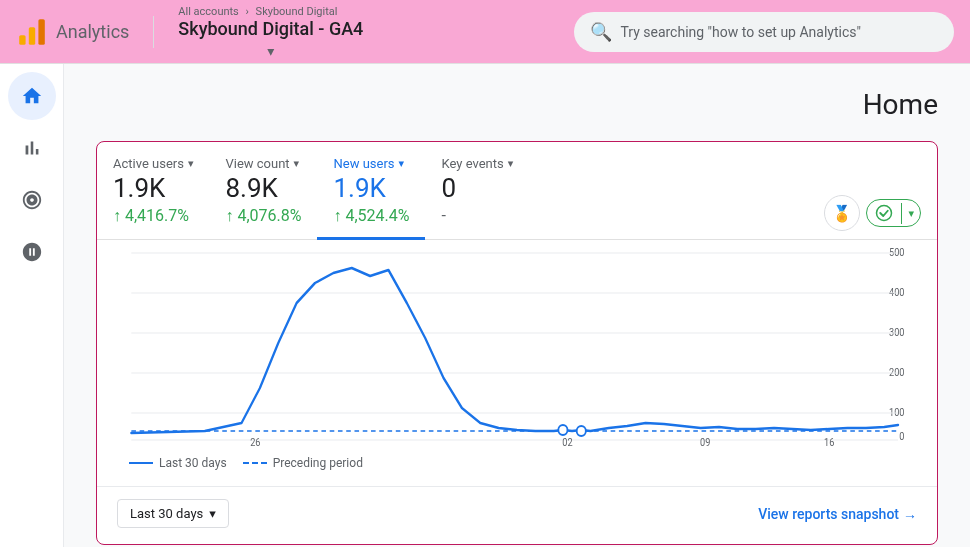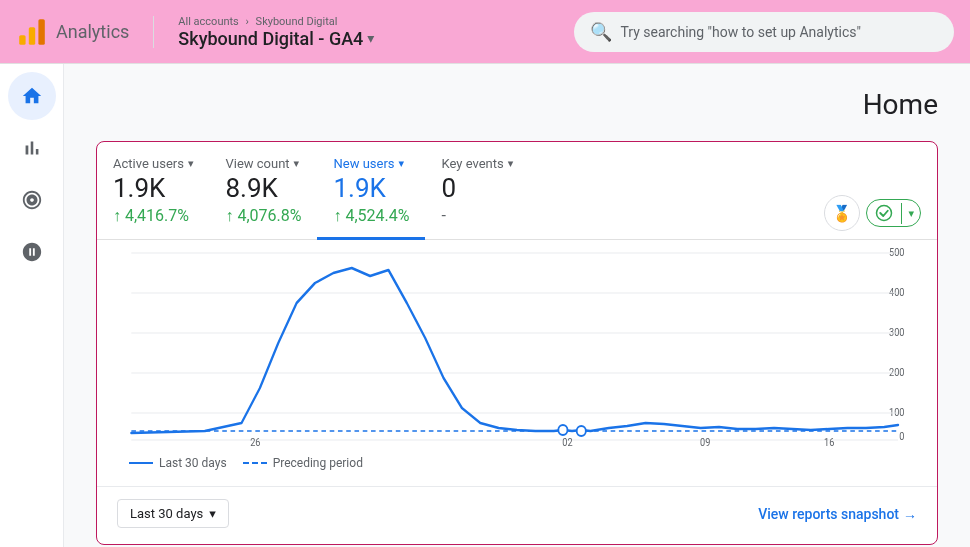--- a/index.html
+++ b/index.html
@@ -46,20 +46,21 @@
     }
     .breadcrumb .sep { margin: 0 4px; }
     .account-name {
       font-size: 18px;
       color: #202124;
       font-weight: 500;
       display: flex;
       align-items: center;
       gap: 4px;
       cursor: pointer;
+      flex-direction: column;
     }
     .account-name .chevron { font-size: 14px; color: #5f6368; }
     .search-bar {
       margin-left: auto;
       background: #f1f3f4;
       border-radius: 24px;
       display: flex;
       align-items: center;
       padding: 0 16px;
       height: 40px;

